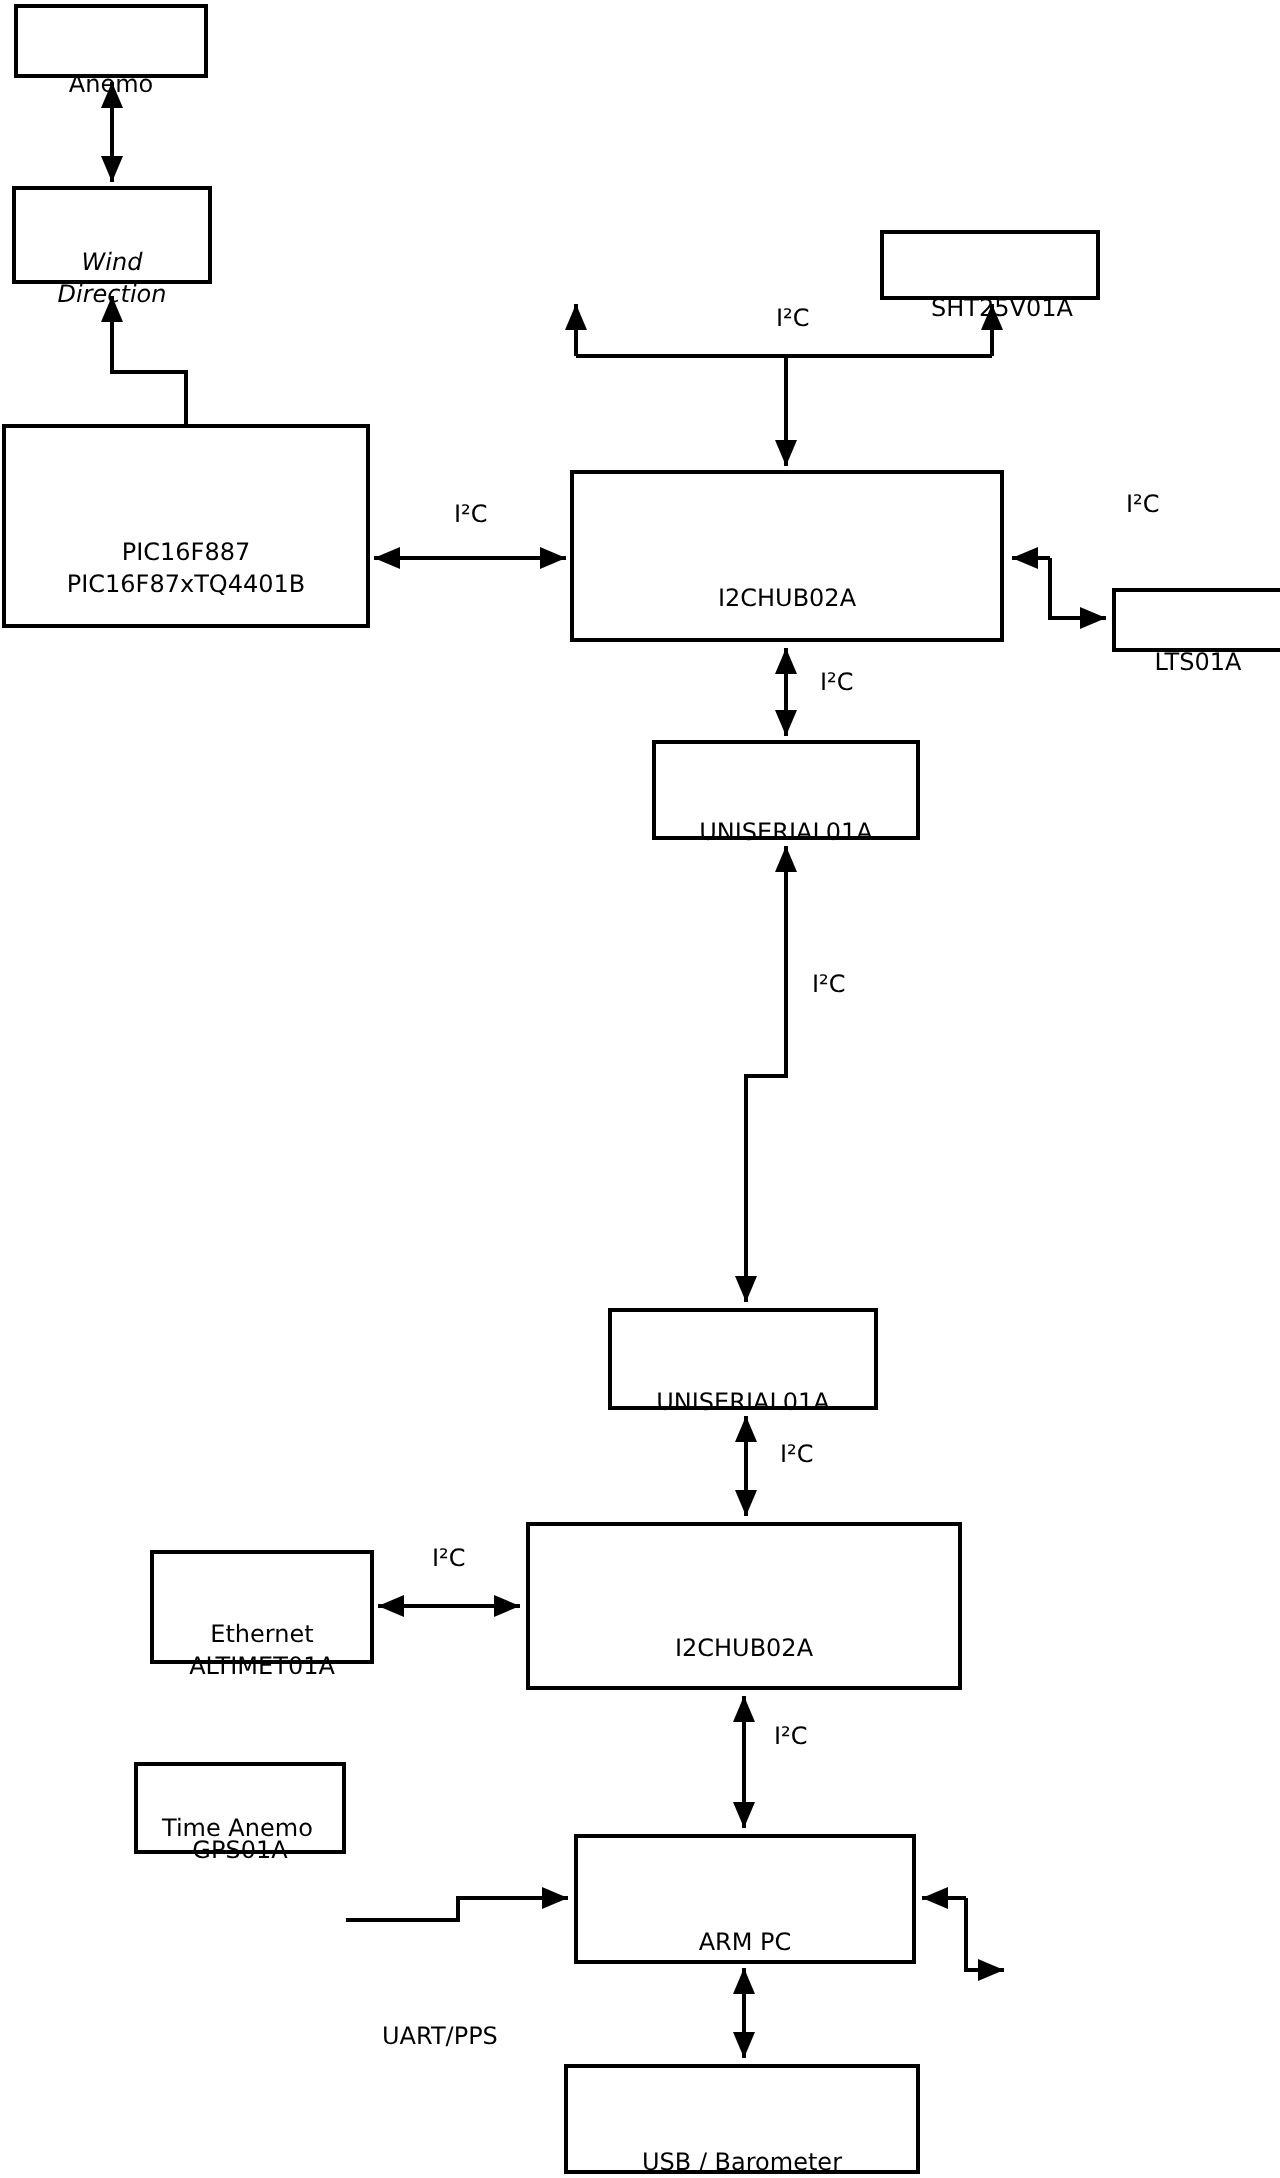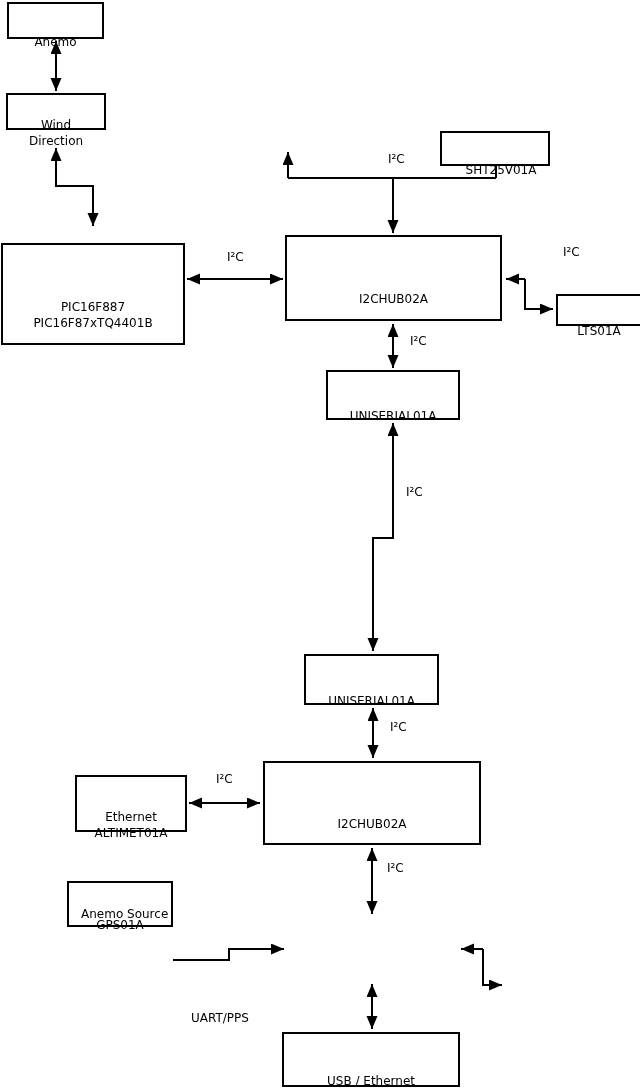--- a/index.html
+++ b/index.html
@@ -46,24 +46,24 @@
     white-space: nowrap;
     color: #000000;
   }
   path.wire {
     stroke: #000000;
     stroke-width: 2;
     fill: none;
   }
   
   #n-anemo       { left: 7px;   top: 2px;    width: 97px;  height: 37px; }
-  #n-wind        { left: 6px;   top: 93px;   width: 100px; height: 37px; }
-  #n-pic         { left: 1px;   top: 243px;  width: 184px; height: 102px; align-items: center; }
+  #n-wind        { left: 6px;   top: 93px;   width: 100px; height: 49px; font-style: italic; }
+  #n-pic         { left: 1px;   top: 212px;  width: 184px; height: 102px; align-items: center; }
   #n-isl         { left: 233px; top: 115px;  width: 110px; height: 35px; }
-  #n-sht         { left: 440px; top: 131px;  width: 110px; height: 35px; padding-left: 12px; }
+  #n-sht         { left: 440px; top: 115px;  width: 110px; height: 35px; padding-left: 12px; }
   #n-hub1        { left: 285px; top: 235px;  width: 217px; height: 86px; }
   #n-lts         { left: 556px; top: 294px;  width: 86px;  height: 32px; }
   #n-uniserial1  { left: 326px; top: 370px;  width: 134px; height: 50px; }
   #n-uniserial2  { left: 304px; top: 654px;  width: 135px; height: 51px; }
   #n-barometer   { left: 75px;  top: 775px;  width: 112px; height: 57px; }
   #n-hub2        { left: 263px; top: 761px;  width: 218px; height: 84px; }
   #n-gps         { left: 67px;  top: 881px;  width: 106px; height: 46px; }
   #n-armpc       { left: 287px; top: 917px;  width: 171px; height: 65px; }
   #n-sdcard      { left: 505px; top: 959px;  width: 110px; height: 48px; }
   #n-usb         { left: 282px; top: 1032px; width: 178px; height: 55px; }
@@ -152,28 +152,31 @@
   <div class="node" id="n-barometer">
     <span class="node-label">Ethernet
 ALTIMET01A</span>
   </div>
   <div class="node" id="n-hub2">
     <span class="node-label">I2CHUB02A</span>
   </div>
   <div class="node" id="n-gps">
     <span class="node-label">GPS01A</span>
   </div>
+  <div class="node" id="n-armpc">
+    <span class="node-label">ARM PC</span>
+  </div>
   <div class="node" id="n-usb">
-    <span class="node-label">USB / Ethernet</span>
+    <span class="node-label">USB / Barometer</span>
   </div>
 
   <span class="edge-label" id="l-i2c-pic-hub1">I²C</span>
   <span class="edge-label" id="l-i2c-branch">I²C</span>
   <span class="edge-label" id="l-i2c-hub1-lts">I²C</span>
   <span class="edge-label" id="l-i2c-hub1-uniserial1">I²C</span>
   <span class="edge-label" id="l-i2c-uniserial-link">I²C</span>
   <span class="edge-label" id="l-i2c-uniserial2-hub2">I²C</span>
   <span class="edge-label" id="l-i2c-barometer-hub2">I²C</span>
   <span class="edge-label" id="l-i2c-hub2-armpc">I²C</span>
-  <span class="edge-label" id="l-time-source">Anemo Source</span>
+  <span class="edge-label" id="l-time-source">Time Anemo</span>
   <span class="edge-label" id="l-uart-pps">UART/PPS</span>
 
 </div>
 
 </body></html>

